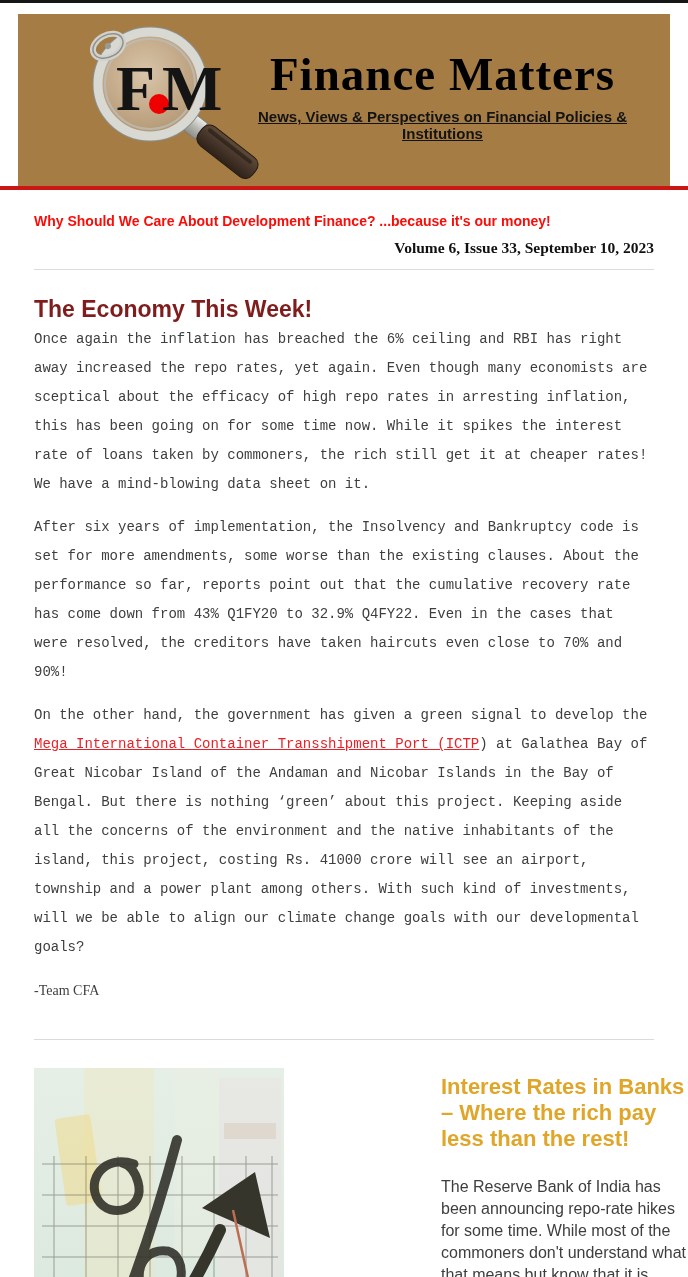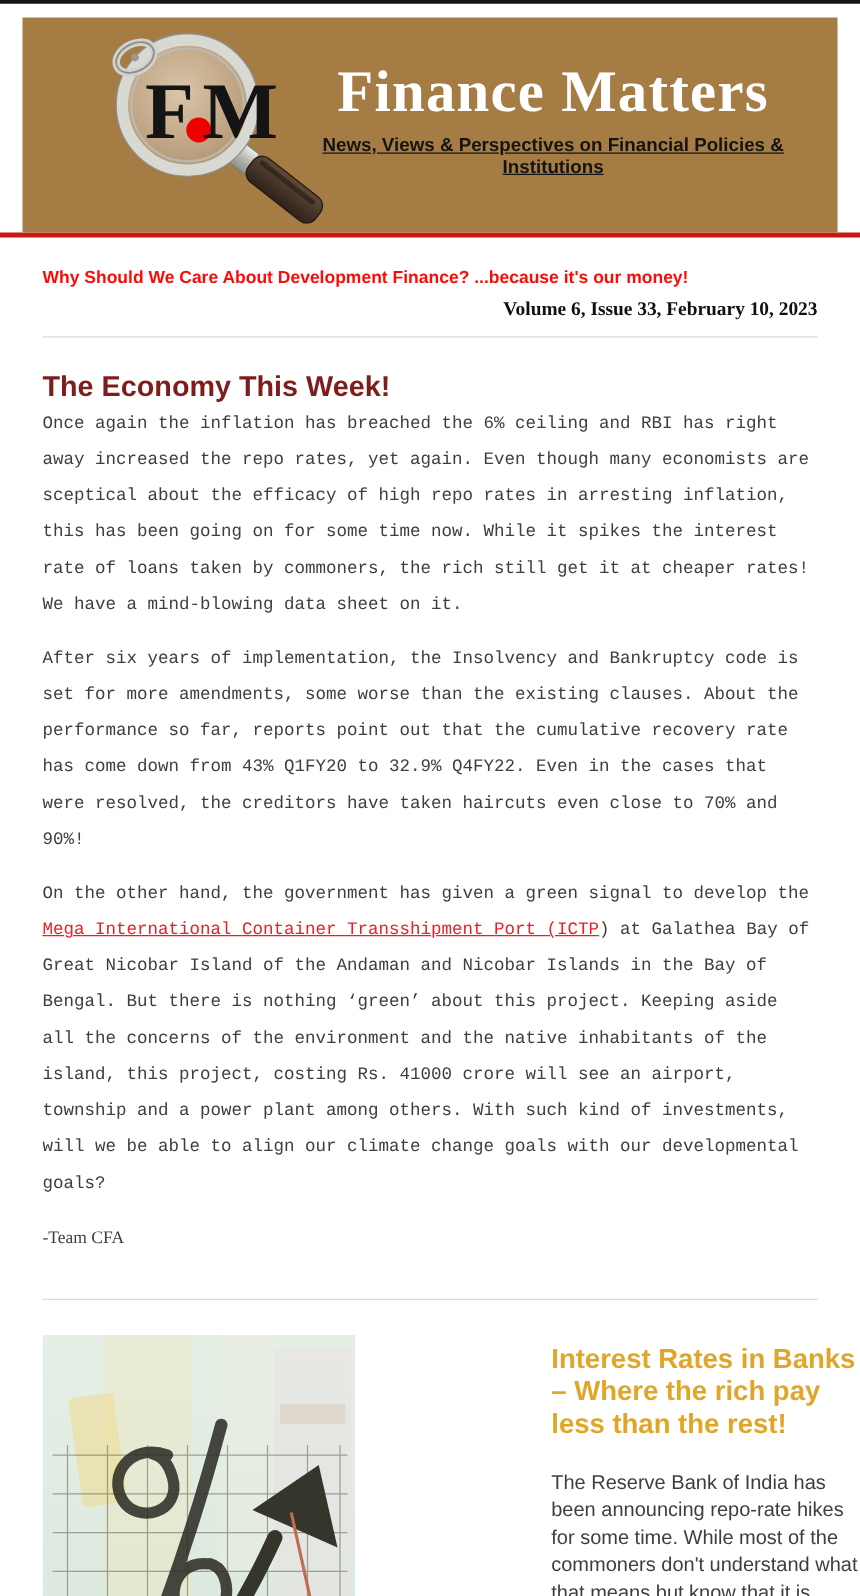--- a/index.html
+++ b/index.html
@@ -7,21 +7,21 @@
     width:688px;height:1277px;overflow:hidden;background:#ffffff;
     font-family:"Liberation Sans",sans-serif;position:relative;
   }
   .top-rule{height:3px;background:#161616;}
   
   .masthead{margin:11px 18px 0;height:172px;background:#A67C45;position:relative;}
   .logo{position:absolute;left:40px;top:6px;}
   .mast-text{position:absolute;left:205px;right:8px;top:36px;text-align:center;}
   .mast-title{
     font-family:"Liberation Serif","DejaVu Serif",serif;font-weight:bold;
-    font-size:47px;color:#ffffff;letter-spacing:1px;line-height:1.05;
+    font-size:47px;color:#000000;letter-spacing:1px;line-height:1.05;
   }
   .mast-tagline{margin-top:9px;font-size:15px;font-weight:bold;color:#141414;text-decoration:underline;}
   .red-rule{height:4px;background:#CB1713;}
   
   .content{padding:0 34px;}
   .headline{margin-top:22px;font-size:14px;font-weight:bold;color:#FA0D09;line-height:1.3;}
   .volume{margin-top:9px;text-align:right;font-family:"Liberation Serif","DejaVu Serif",serif;
     font-weight:bold;font-size:15.5px;color:#111;}
   .divider{border:none;border-top:1px solid #DBDBDB;margin:12px 0 0;}
   .economy-heading{margin-top:27px;font-size:23px;font-weight:bold;color:#7f1d1d;line-height:1.1;}
@@ -87,21 +87,21 @@
     <div class="mast-title">Finance Matters</div>
     <div class="mast-tagline">News, Views &amp; Perspectives on Financial Policies &amp; Institutions</div>
   </div>
 </div>
 
 <div class="red-rule"></div>
 
 <div class="content">
 
   <div class="headline">Why Should We Care About Development Finance? ...because it's our money!</div>
-  <div class="volume">Volume 6, Issue 33, February 10, 2023</div>
+  <div class="volume">Volume 6, Issue 33, September 10, 2023</div>
 
   <hr class="divider">
 
   <div class="economy-heading">The Economy This Week!</div>
 
   <p class="para">Once again the inflation has breached the 6% ceiling and RBI has right away increased the repo rates, yet again. Even though many economists are sceptical about the efficacy of high repo rates in arresting inflation, this has been going on for some time now. While it spikes the interest rate of loans taken by commoners, the rich still get it at cheaper rates! We have a mind-blowing data sheet on it.</p>
   <p class="para">After six years of implementation, the Insolvency and Bankruptcy code is set for more amendments, some worse than the existing clauses. About the performance so far, reports point out that the cumulative recovery rate has come down from 43% Q1FY20 to 32.9% Q4FY22. Even in the cases that were resolved, the creditors have taken haircuts even close to 70% and 90%!</p>
   <p class="para"><span>On the other hand, the government has given a green signal to develop the </span><a class="redlink">Mega International Container Transshipment Port (ICTP</a><span>) at Galathea Bay of Great Nicobar Island of the Andaman and Nicobar Islands in the Bay of Bengal. But there is nothing ‘green’ about this project. Keeping aside all the concerns of the environment and the native inhabitants of the island, this project, costing Rs. 41000 crore will see an airport, township and a power plant among others. With such kind of investments, will we be able to align our climate change goals with our developmental goals?</span></p>
 
   <div class="signoff">-Team CFA</div>

